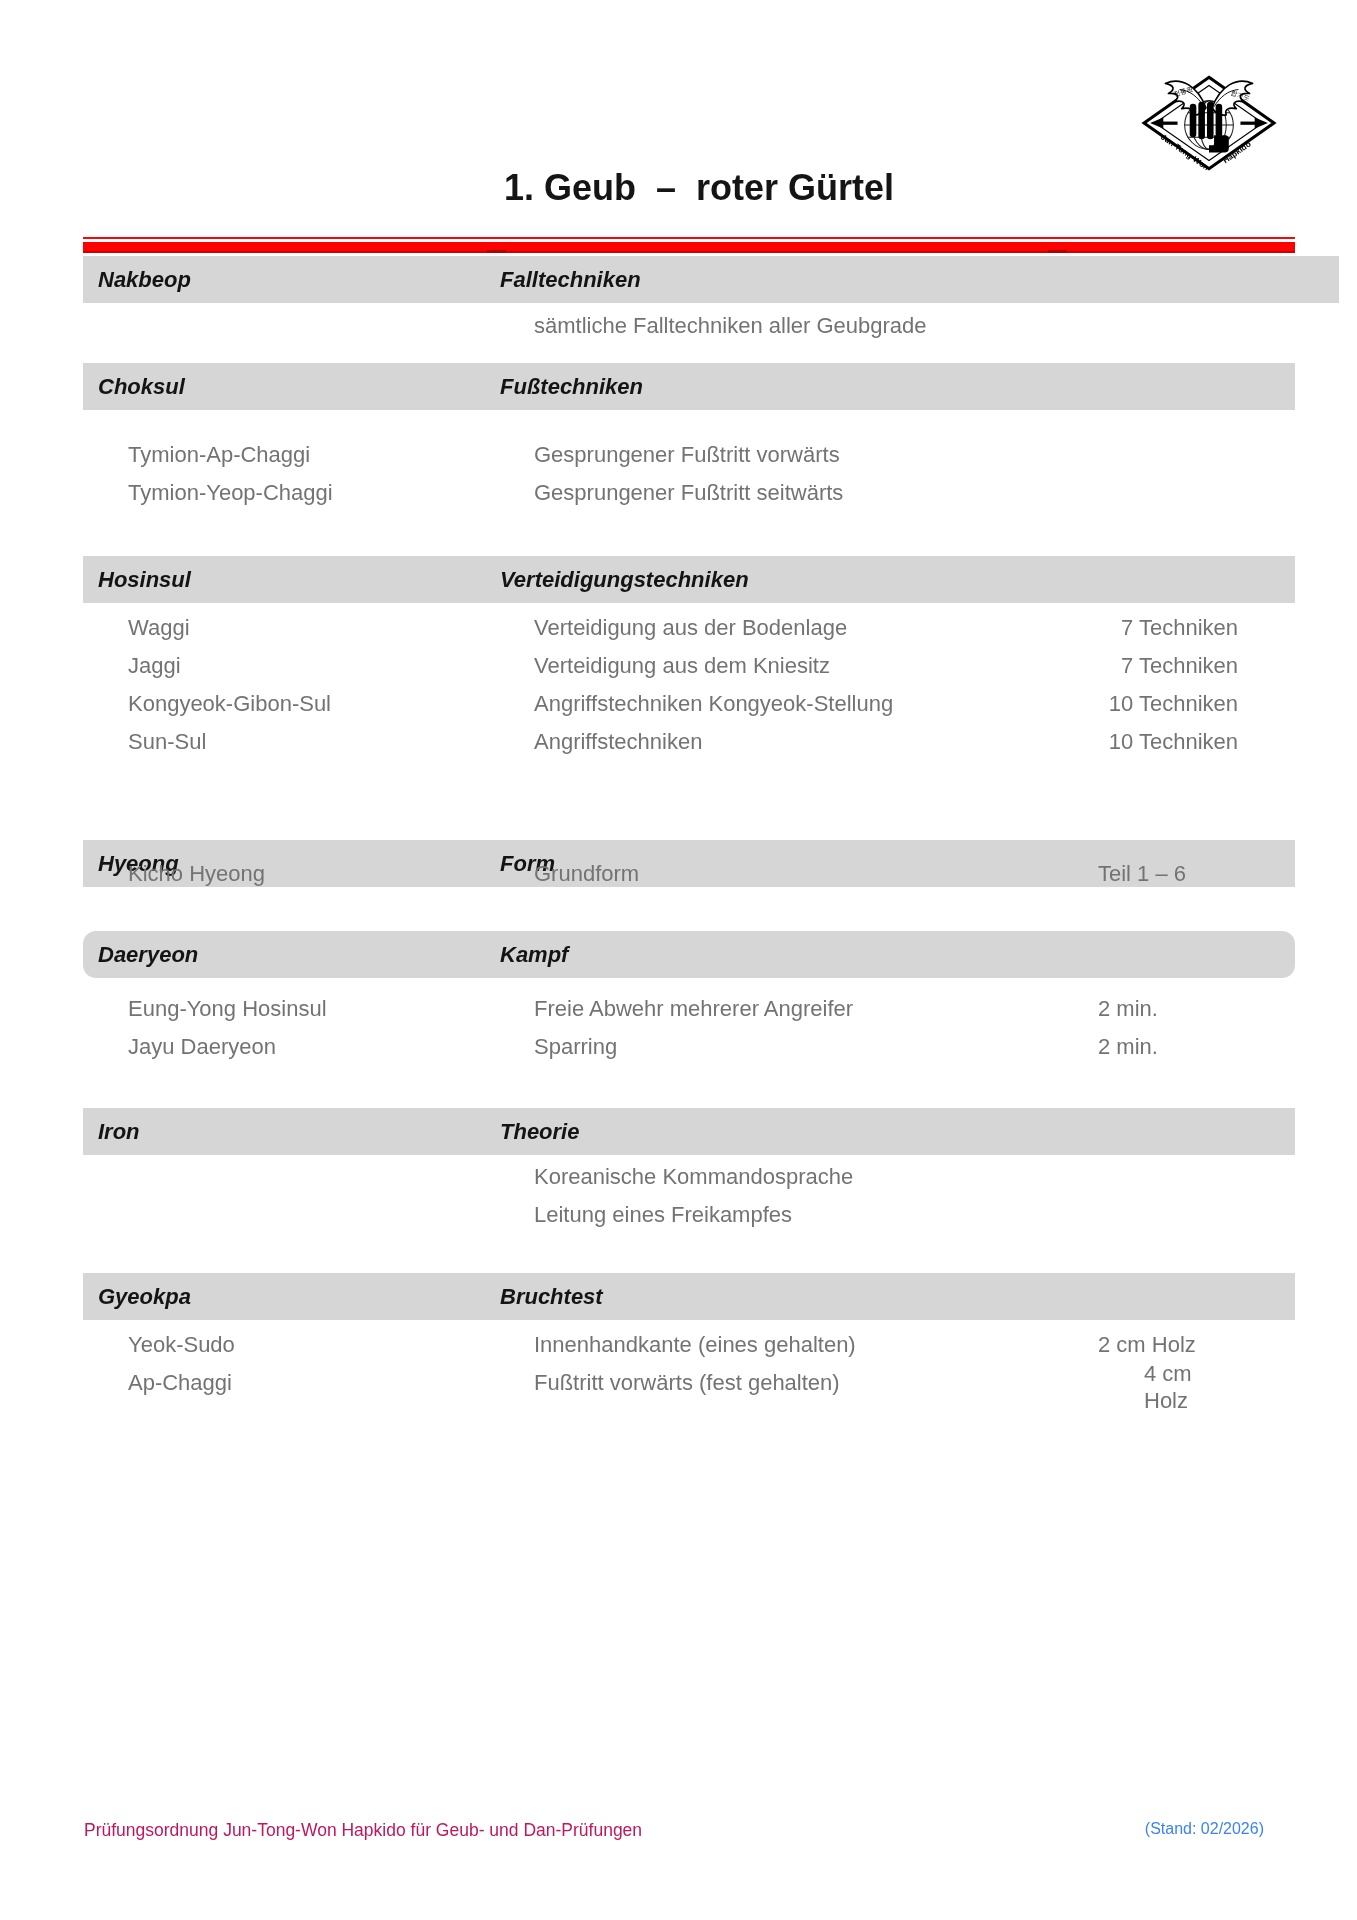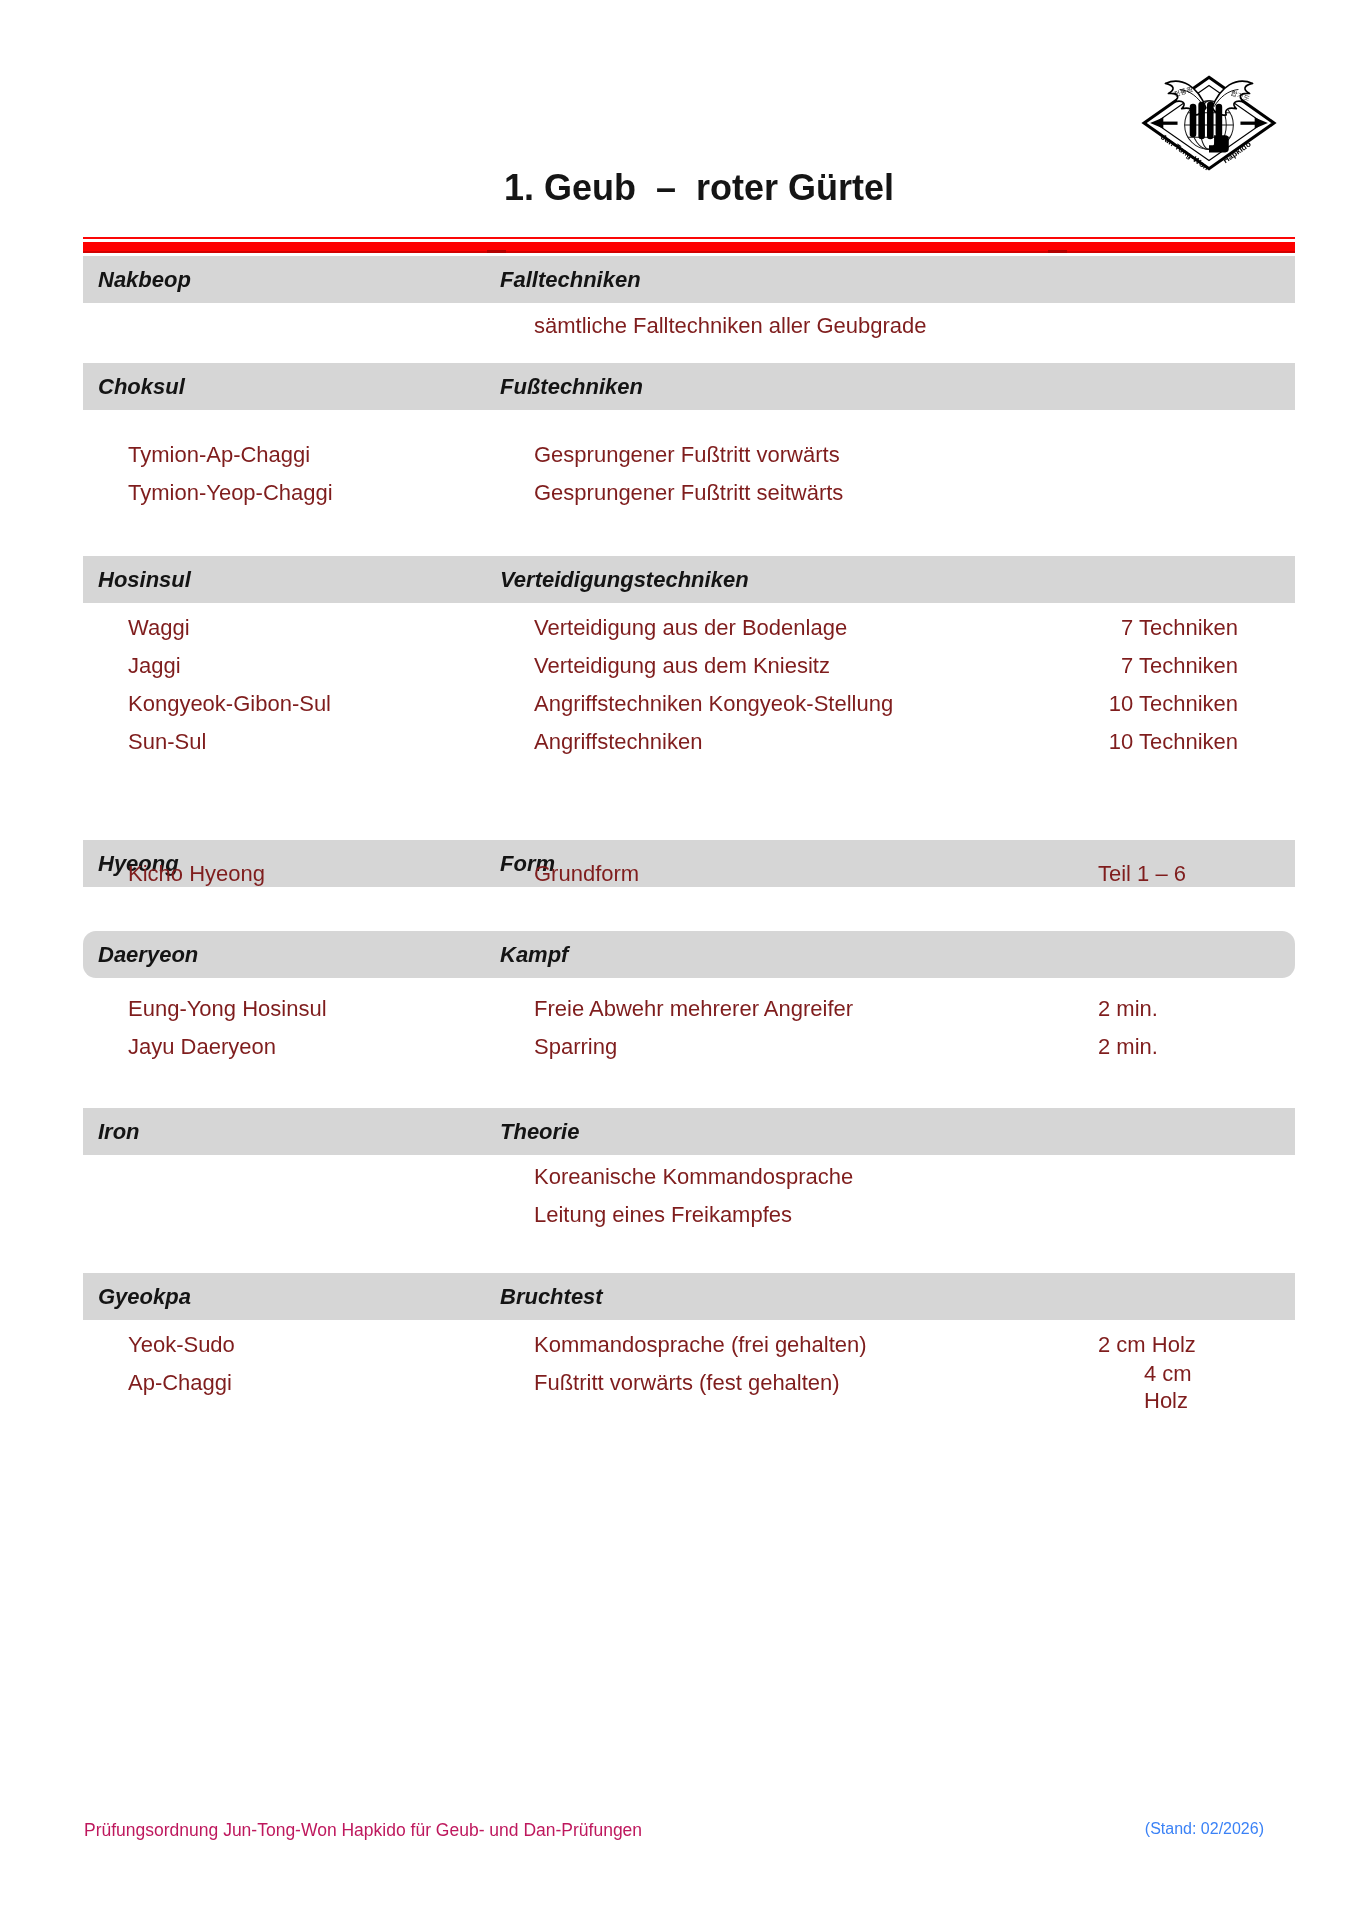--- a/index.html
+++ b/index.html
@@ -24,21 +24,21 @@
   
   .section-band{position:absolute;left:83px;width:1212px;height:47px;background:#d6d6d6;}
   .section-band span{position:absolute;top:50%;transform:translateY(-50%);
                      font-size:22px;font-weight:700;font-style:italic;color:#141414;}
   .section-band .korean{left:15px;}
   .section-band .german{left:417px;}
 
   
   .rows{position:absolute;left:128px;width:1112px;}
   .row{display:grid;grid-template-columns:406px 564px 140px;height:38px;
-       font-size:22px;line-height:27px;color:#7f1d1d;}
+       font-size:22px;line-height:27px;color:#737373;}
   .row .c3.align-right{text-align:right;}
   .row .c3.align-left{text-align:left;}
 
   
   .footer-left{position:absolute;left:84px;top:1820px;font-size:17.5px;color:#be185d;}
   .footer-right{position:absolute;right:93px;top:1820px;font-size:16px;color:#3b82f6;}
 </style>
 </head>
 <body>
 
@@ -97,21 +97,21 @@
     <div class="r1"></div>
     <div class="r3"></div>
     <div class="dash dash1"></div>
     <div class="dash dash2"></div>
   </div>
 
   <div class="footer-left">Prüfungsordnung Jun-Tong-Won Hapkido für Geub- und Dan-Prüfungen</div>
   <div class="footer-right">(Stand: 02/2026)</div>
 
   <div class="section">
-    <div class="section-band" style="top: 256px;">
+    <div class="section-band" style="top: 256px; padding-left: 44px;">
       <span class="korean">Nakbeop</span>
       <span class="german">Falltechniken</span>
     </div>
     <div class="rows" style="top: 312px;">
   <div class="row">
     <span class="c1"></span>
     <span class="c2">sämtliche Falltechniken aller Geubgrade</span>
     <span class="c3 align-left"></span>
   </div>
 </div>
@@ -224,21 +224,21 @@
   </div>
 
   <div class="section">
     <div class="section-band" style="top: 1273px;">
       <span class="korean">Gyeokpa</span>
       <span class="german">Bruchtest</span>
     </div>
     <div class="rows" style="top: 1331px;">
   <div class="row">
     <span class="c1">Yeok-Sudo</span>
-    <span class="c2">Kommandosprache (frei gehalten)</span>
+    <span class="c2">Innenhandkante (eines gehalten)</span>
     <span class="c3 align-left">2 cm Holz</span>
   </div>
 
   <div class="row">
     <span class="c1">Ap-Chaggi</span>
     <span class="c2">Fußtritt vorwärts (fest gehalten)</span>
     <span class="c3 align-left" style="position: relative; top: -9px; margin-left: 46px;">4 cm Holz</span>
   </div>
 </div>
   </div>

